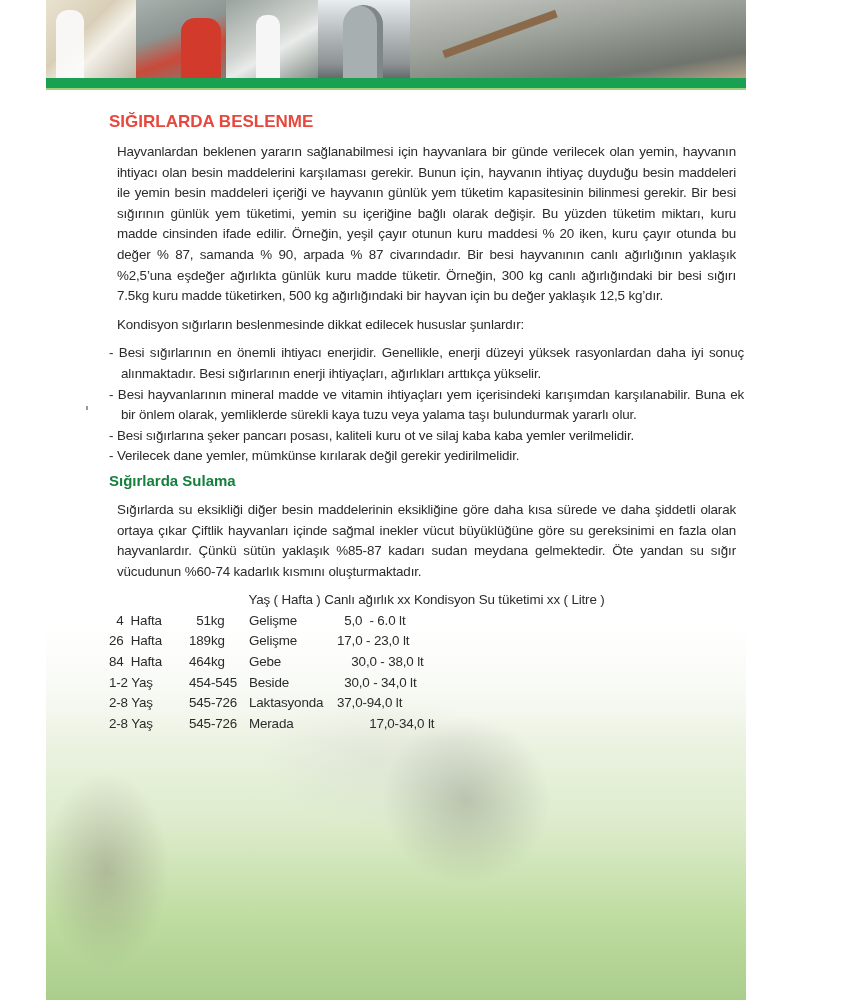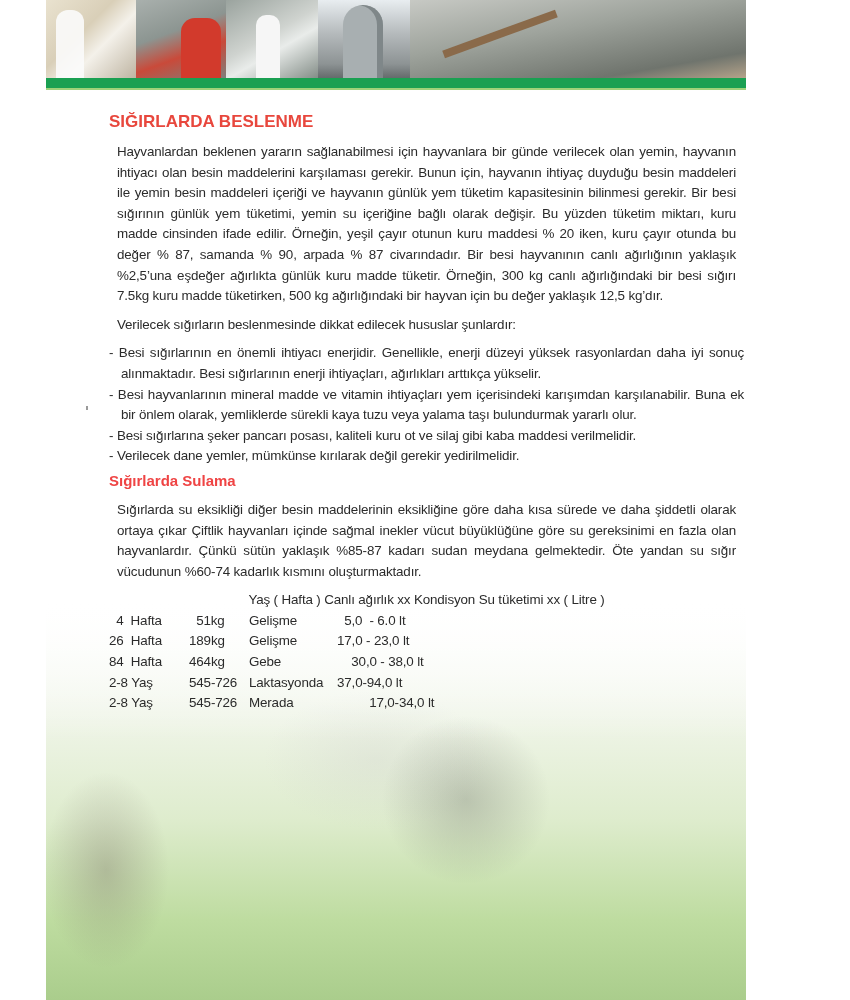--- a/index.html
+++ b/index.html
@@ -29,21 +29,21 @@
     .p2::after { content: ""; position: absolute; left: 45px; top: 18px; width: 40px; height: 62px; background: #d23a2c; border-radius: 14px 14px 0 0; }
     .p3::after { content: ""; position: absolute; left: 30px; top: 15px; width: 24px; height: 65px; background: #f6f6f6; border-radius: 10px 10px 0 0; }
     .p4::after { content: ""; position: absolute; left: 25px; top: 5px; width: 40px; height: 75px; background: #a8afb1; border-radius: 20px 20px 0 0; box-shadow: inset -6px 0 0 #7f8789; }
     .p5::after { content: ""; position: absolute; left: 30px; top: 30px; width: 120px; height: 8px; background: #8a6a4a; transform: rotate(-20deg); }
 
     .green-rule { position: absolute; left: 0; top: 78px; width: 700px; height: 10px; background: #1aa052; border-bottom: 2px solid #9fd27a; }
 
     
     .content { position: absolute; left: 63px; top: 110px; width: 635px; color: #2b2b2b; font-family: "Liberation Sans", sans-serif; font-size: 13.4px; line-height: 20.6px; letter-spacing: -0.15px; }
     .h1 { color: #e8473d; font-weight: bold; font-size: 17px; line-height: 24px; margin: 0; letter-spacing: 0; }
-    .h2 { color: #ef4444; font-weight: bold; font-size: 15px; line-height: 22px; margin: 3px 0 0 0; letter-spacing: 0; }
+    .h2 { color: #15803d; font-weight: bold; font-size: 15px; line-height: 22px; margin: 3px 0 0 0; letter-spacing: 0; }
     .para { margin: 8px; text-align: justify; }
     .bullet { margin: 0; padding-left: 12px; text-indent: -12px; text-align: justify; }
     .table { margin: 2px 0 0 0; }
     .table-row { display: flex; white-space: pre; height: 20.6px; }
     .c1 { width: 80px; display: inline-block; }
     .c2 { width: 60px; display: inline-block; }
     .c3 { width: 88px; display: inline-block; }
     .c4 { display: inline-block; }
     .table-header { white-space: pre; text-align: center; }
 
@@ -61,24 +61,24 @@
     <div class="photo p2"></div>
     <div class="photo p3"></div>
     <div class="photo p4"></div>
     <div class="photo p5"></div>
   </div>
   <div class="green-rule"></div>
 
   <div class="content">
     <h1 class="h1">SIĞIRLARDA BESLENME</h1>
     <p class="para">Hayvanlardan beklenen yararın sağlanabilmesi için hayvanlara bir günde verilecek olan yemin, hayvanın ihtiyacı olan besin maddelerini karşılaması gerekir. Bunun için, hayvanın ihtiyaç duyduğu besin maddeleri ile yemin besin maddeleri içeriği ve hayvanın günlük yem tüketim kapasitesinin bilinmesi gerekir. Bir besi sığırının günlük yem tüketimi, yemin su içeriğine bağlı olarak değişir. Bu yüzden tüketim miktarı, kuru madde cinsinden ifade edilir. Örneğin, yeşil çayır otunun kuru maddesi % 20 iken, kuru çayır otunda bu değer % 87, samanda % 90, arpada % 87 civarındadır. Bir besi hayvanının canlı ağırlığının yaklaşık %2,5’una eşdeğer ağırlıkta günlük kuru madde tüketir. Örneğin, 300 kg canlı ağırlığındaki bir besi sığırı 7.5kg kuru madde tüketirken, 500 kg ağırlığındaki bir hayvan için bu değer yaklaşık 12,5 kg’dır.</p>
-    <p class="para">Verilecek sığırların beslenmesinde dikkat edilecek hususlar şunlardır:</p>
+    <p class="para">Kondisyon sığırların beslenmesinde dikkat edilecek hususlar şunlardır:</p>
     <p class="bullet">- Besi sığırlarının en önemli ihtiyacı enerjidir. Genellikle, enerji düzeyi yüksek rasyonlardan daha iyi sonuç alınmaktadır. Besi sığırlarının enerji ihtiyaçları, ağırlıkları arttıkça yükselir.</p>
     <p class="bullet">- Besi hayvanlarının mineral madde ve vitamin ihtiyaçları yem içerisindeki karışımdan karşılanabilir. Buna ek bir önlem olarak, yemliklerde sürekli kaya tuzu veya yalama taşı bulundurmak yararlı olur.</p>
-    <p class="bullet">- Besi sığırlarına şeker pancarı posası, kaliteli kuru ot ve silaj gibi kaba maddesi verilmelidir.</p>
+    <p class="bullet">- Besi sığırlarına şeker pancarı posası, kaliteli kuru ot ve silaj kaba kaba yemler verilmelidir.</p>
     <p class="bullet">- Verilecek dane yemler, mümkünse kırılarak değil gerekir yedirilmelidir.</p>
 
     <h2 class="h2">Sığırlarda Sulama</h2>
     <p class="para">Sığırlarda su eksikliği diğer besin maddelerinin eksikliğine göre daha kısa sürede ve daha şiddetli olarak ortaya çıkar Çiftlik hayvanları içinde sağmal inekler vücut büyüklüğüne göre su gereksinimi en fazla olan hayvanlardır. Çünkü sütün yaklaşık %85-87 kadarı sudan meydana gelmektedir. Öte yandan su sığır vücudunun %60-74 kadarlık kısmını oluşturmaktadır.</p>
 
     <div class="table">
       <div class="table-header">Yaş ( Hafta ) Canlı ağırlık xx Kondisyon Su tüketimi xx ( Litre )</div>
       <div class="table-row">
         <span class="c1">  4  Hafta</span>
         <span class="c2">  51kg</span>
@@ -91,20 +91,26 @@
         <span class="c3">Gelişme</span>
         <span class="c4">17,0 - 23,0 lt</span>
       </div>
       <div class="table-row">
         <span class="c1">84  Hafta</span>
         <span class="c2">464kg</span>
         <span class="c3">Gebe</span>
         <span class="c4">    30,0 - 38,0 lt</span>
       </div>
       <div class="table-row">
+        <span class="c1">1-2 Yaş</span>
+        <span class="c2">454-545</span>
+        <span class="c3">Beside</span>
+        <span class="c4">  30,0 - 34,0 lt</span>
+      </div>
+      <div class="table-row">
         <span class="c1">2-8 Yaş</span>
         <span class="c2">545-726</span>
         <span class="c3">Laktasyonda</span>
         <span class="c4">37,0-94,0 lt</span>
       </div>
       <div class="table-row">
         <span class="c1">2-8 Yaş</span>
         <span class="c2">545-726</span>
         <span class="c3">Merada</span>
         <span class="c4">         17,0-34,0 lt</span>

